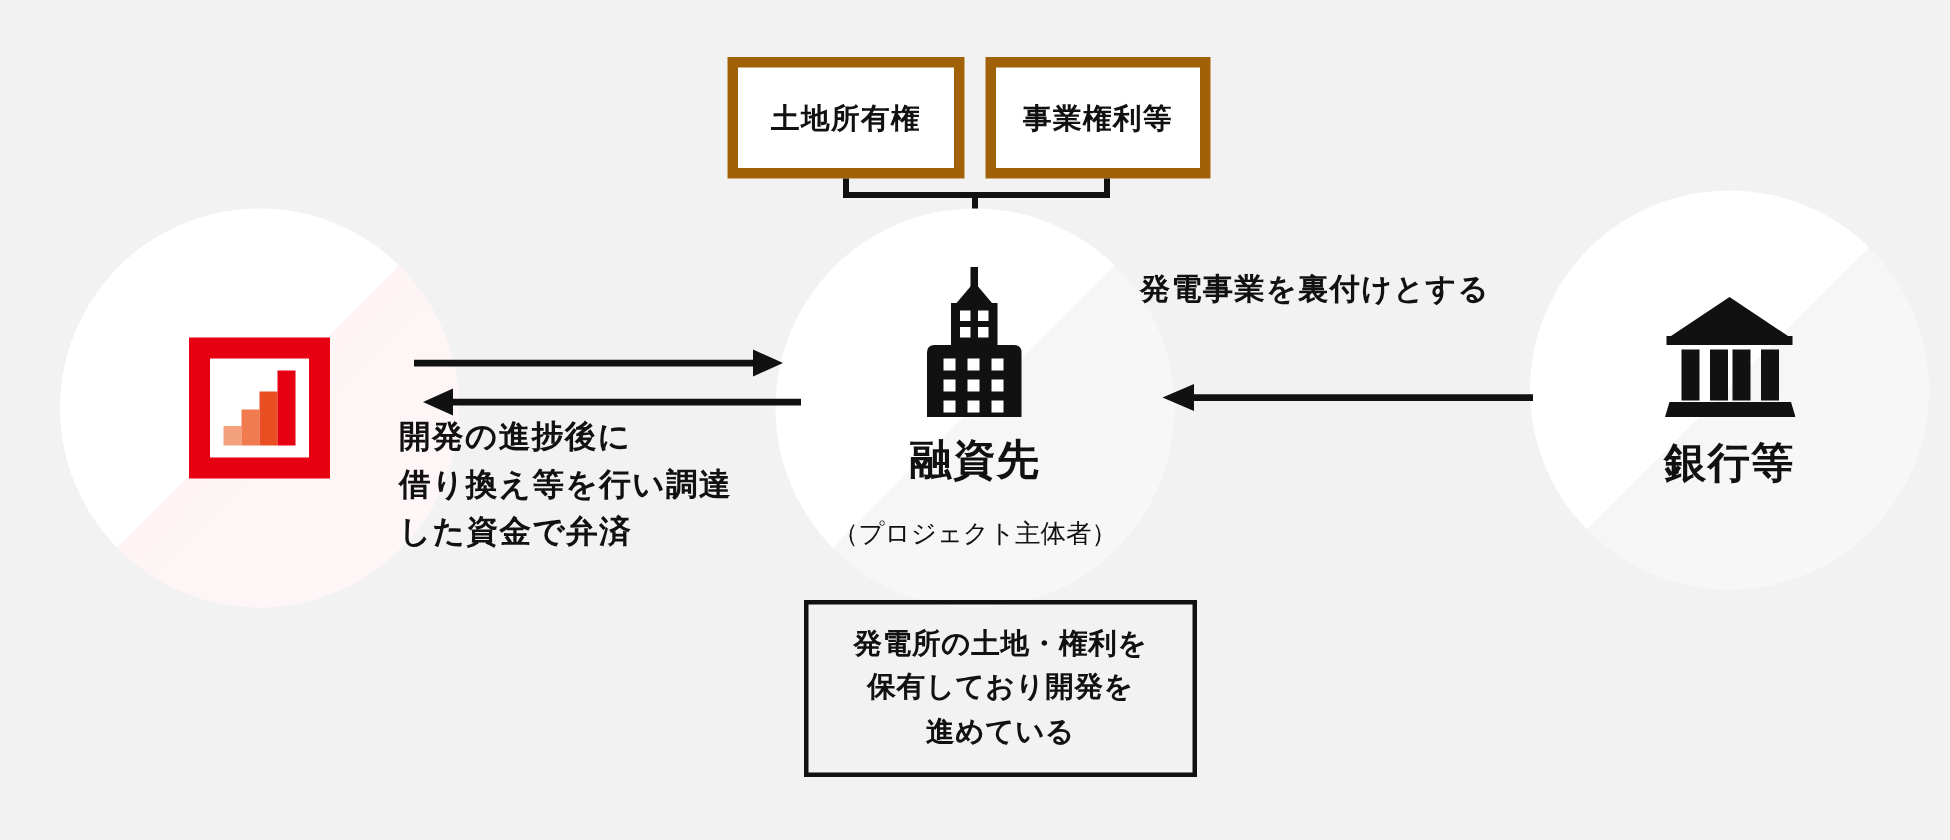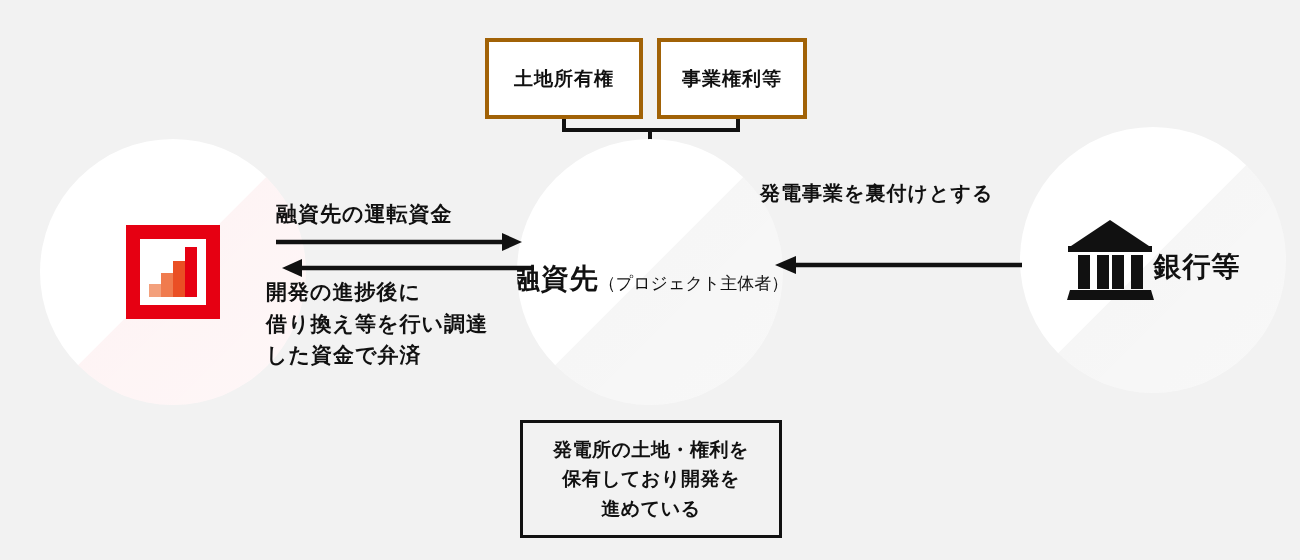--- a/index.html
+++ b/index.html
@@ -43,20 +43,21 @@
     background: linear-gradient(135deg,
         rgba(255,255,255,0) 0%,
         rgba(255,255,255,0) 49.6%,
         rgba(229,0,18,0.045) 49.7%,
         rgba(229,0,18,0.030) 100%);
   }
   .node-inner {
     position: absolute;
     inset: 0;
     display: flex;
+    flex-direction: column;
     align-items: center;
     justify-content: center;
   }
 
   #circle-left  { left: 40px;   top: 139px; }
   #circle-mid   { left: 517px;  top: 139px; }
   #circle-right { left: 1020px; top: 127px; }
 
   
   .chart-icon {
@@ -107,21 +108,21 @@
     margin-top: 24px;
     line-height: 1.1;
     color: #111111;
     white-space: nowrap;
   }
 
   
   .top-box {
     position: absolute;
     background: #ffffff;
-    border: 4px solid #a16207;
+    border: 7px solid #a16207;
     box-sizing: border-box;
     display: flex;
     align-items: center;
     justify-content: center;
     font-size: 19px;
     font-weight: bold;
     letter-spacing: 1px;
     color: #111111;
     white-space: nowrap;
   }
@@ -131,39 +132,38 @@
   
   .conn { position: absolute; background: #111111; }
   #conn-drop-left  { left: 562px; top: 119px; width: 4px;   height: 13px; }
   #conn-drop-right { left: 736px; top: 119px; width: 4px;   height: 13px; }
   #conn-horiz      { left: 562px; top: 128px; width: 178px; height: 4px; }
   #conn-stem       { left: 648px; top: 128px; width: 4px;   height: 17px; }
 
   
   #bottom-box {
     position: absolute;
-    left: 520px;
+    left: 536px;
     top: 400px;
     width: 262px;
     height: 118px;
     border: 3px solid #111111;
     box-sizing: border-box;
     background: transparent;
     display: flex;
     flex-direction: column;
     align-items: center;
     justify-content: center;
     font-size: 19px;
     font-weight: bold;
     letter-spacing: 0.5px;
     line-height: 1.55;
     color: #111111;
     text-align: center;
     white-space: nowrap;
-    margin-top: 20px;
   }
 
   
   .arrow-svg { position: absolute; overflow: visible; }
   #arrow-top-right { left: 276px; top: 232px; }
   #arrow-bottom-left { left: 276px; top: 258px; }
   #arrow-right-left { left: 772px; top: 255px; }
 
   
   .arrow-label {
@@ -280,23 +280,20 @@
   <svg class="arrow-svg" id="arrow-bottom-left" width="258" height="20" viewBox="0 0 258 20">
     <line x1="22" y1="10" x2="258" y2="10" stroke="#111111" stroke-width="4.5"></line>
     <polygon points="6,10 26,1 26,19" fill="#111111"></polygon>
   </svg>
 
   <svg class="arrow-svg" id="arrow-right-left" width="250" height="20" viewBox="0 0 250 20">
     <line x1="20" y1="10" x2="250" y2="10" stroke="#111111" stroke-width="4.5"></line>
     <polygon points="3,10 24,1 24,19" fill="#111111"></polygon>
   </svg>
 
-  <div class="arrow-label" id="label-working-capital">
-    <div>融資先の運転資金</div>
-  </div>
 
   <div class="arrow-label" id="label-refinance">
     <div>開発の進捗後に</div>
     <div>借り換え等を行い調達</div>
     <div>した資金で弁済</div>
   </div>
 
   <div class="arrow-label" id="label-bank-loan">
     <div>発電事業を裏付けとする</div>
   </div>

